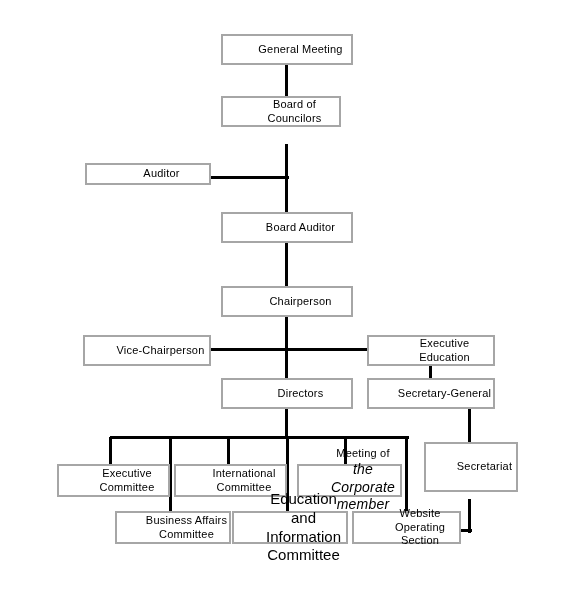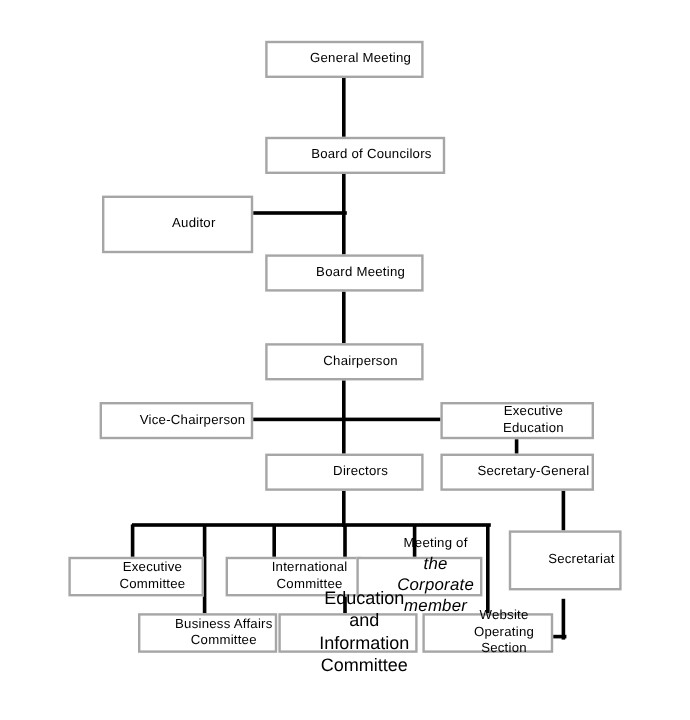--- a/index.html
+++ b/index.html
@@ -65,33 +65,33 @@
     <div class="conn v" style="left: 344px; top: 437px; height: 28px;"></div>
     <div class="conn v" style="left: 405px; top: 437px; height: 75px;"></div>
     <div class="conn v" style="left: 468px; top: 408px; height: 59px;"></div>
     <div class="conn v" style="left: 468px; top: 499px; height: 34px;"></div>
     <div class="conn h" style="left: 458px; top: 529px; width: 14px;"></div>
     <div class="node" style="left: 221px; top: 34px; width: 132px; height: 31px;">
       <div>
         <span class="lbl">General Meeting</span>
       </div>
     </div>
-    <div class="node" style="left: 221px; top: 114px; width: 150px; height: 31px; align-items: center;">
+    <div class="node" style="left: 221px; top: 96px; width: 120px; height: 31px; align-items: center;">
       <div>
         <span class="lbl">Board of Councilors</span>
       </div>
     </div>
-    <div class="node" style="left: 85px; top: 163px; width: 126px; height: 48px;">
+    <div class="node" style="left: 85px; top: 163px; width: 126px; height: 22px;">
       <div>
         <span class="lbl">Auditor</span>
       </div>
     </div>
     <div class="node" style="left: 221px; top: 212px; width: 132px; height: 31px;">
       <div>
-        <span class="lbl">Board  Meeting</span>
+        <span class="lbl">Board  Auditor</span>
       </div>
     </div>
     <div class="node" style="left: 221px; top: 286px; width: 132px; height: 31px;">
       <div>
         <span class="lbl">Chairperson</span>
       </div>
     </div>
     <div class="node" style="left: 83px; top: 335px; width: 128px; height: 31px;">
       <div>
         <span class="lbl">Vice-Chairperson</span>
@@ -111,21 +111,21 @@
       <div>
         <span class="lbl">Secretary-General</span>
       </div>
     </div>
     <div class="node" style="left: 57px; top: 464px; width: 113px; height: 33px;">
       <div>
         <span class="lbl">Executive</span>
         <span class="lbl">Committee</span>
       </div>
     </div>
-    <div class="node" style="left: 188px; top: 464px; width: 113px; height: 33px;">
+    <div class="node" style="left: 174px; top: 464px; width: 113px; height: 33px;">
       <div>
         <span class="lbl">International</span>
         <span class="lbl">Committee</span>
       </div>
     </div>
     <div class="node" style="left: 297px; top: 464px; width: 105px; height: 33px;">
       <div>
         <span class="lbl">Meeting of</span>
         <span class="lbl it">the Corporate member</span>
       </div>

